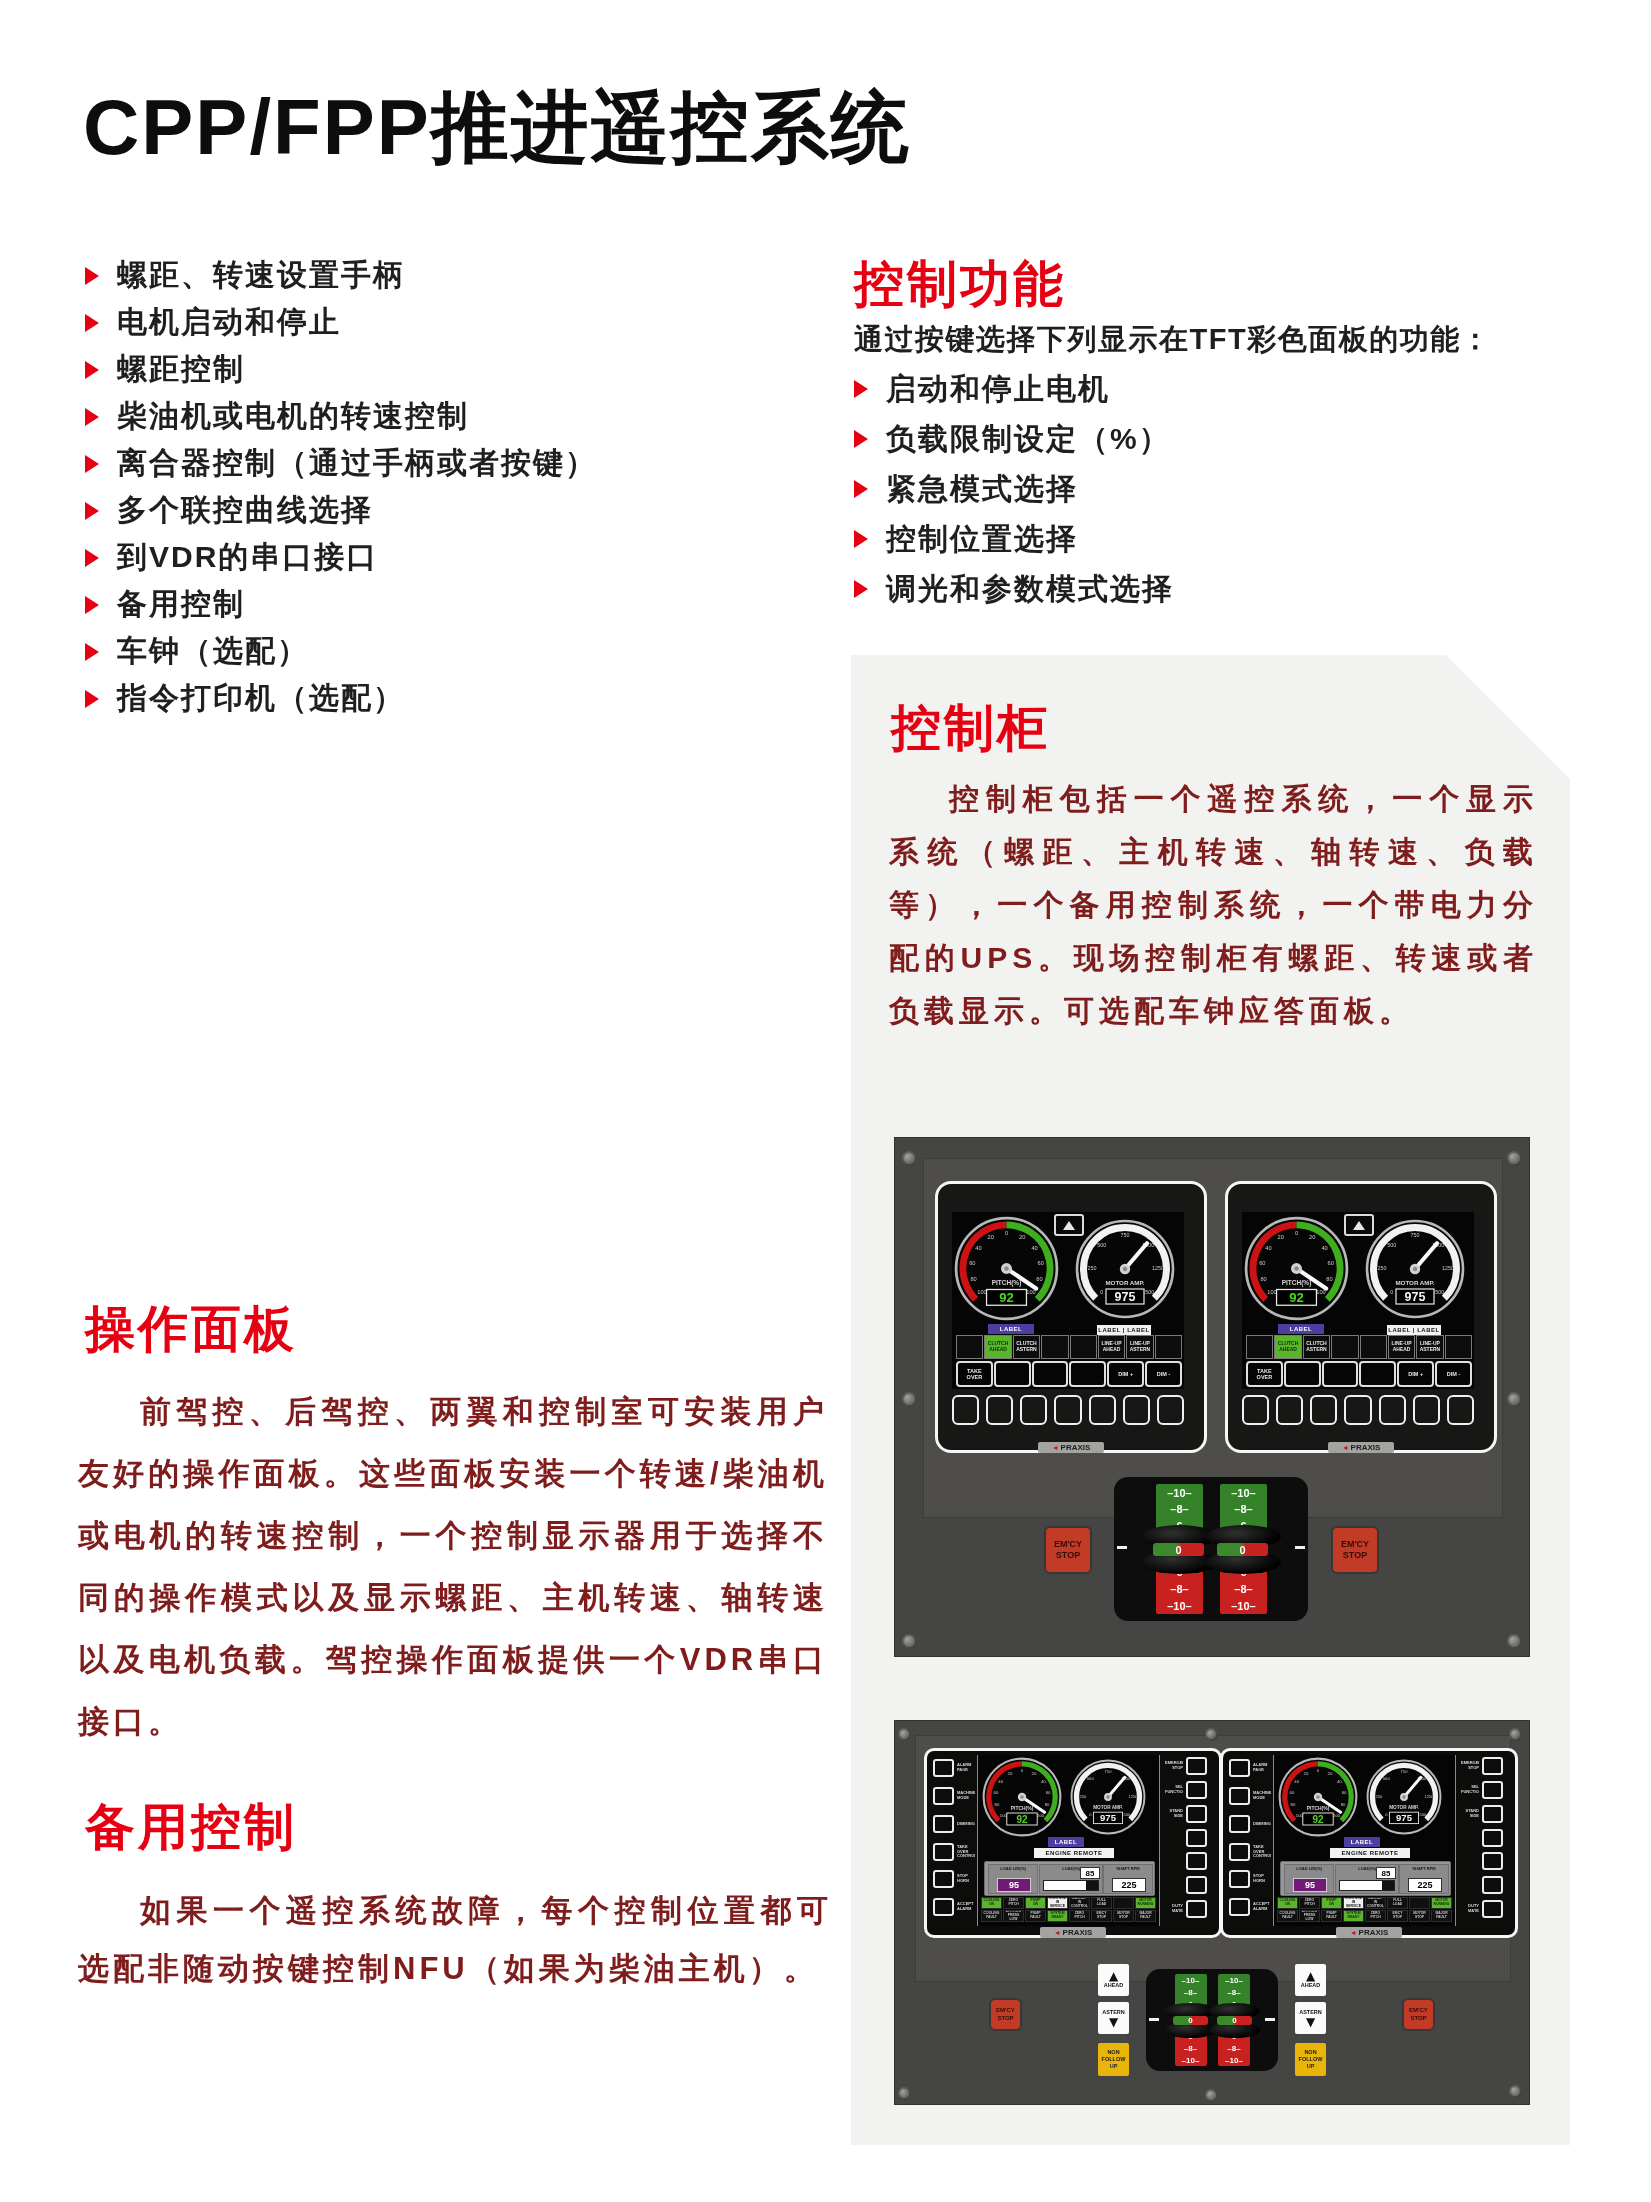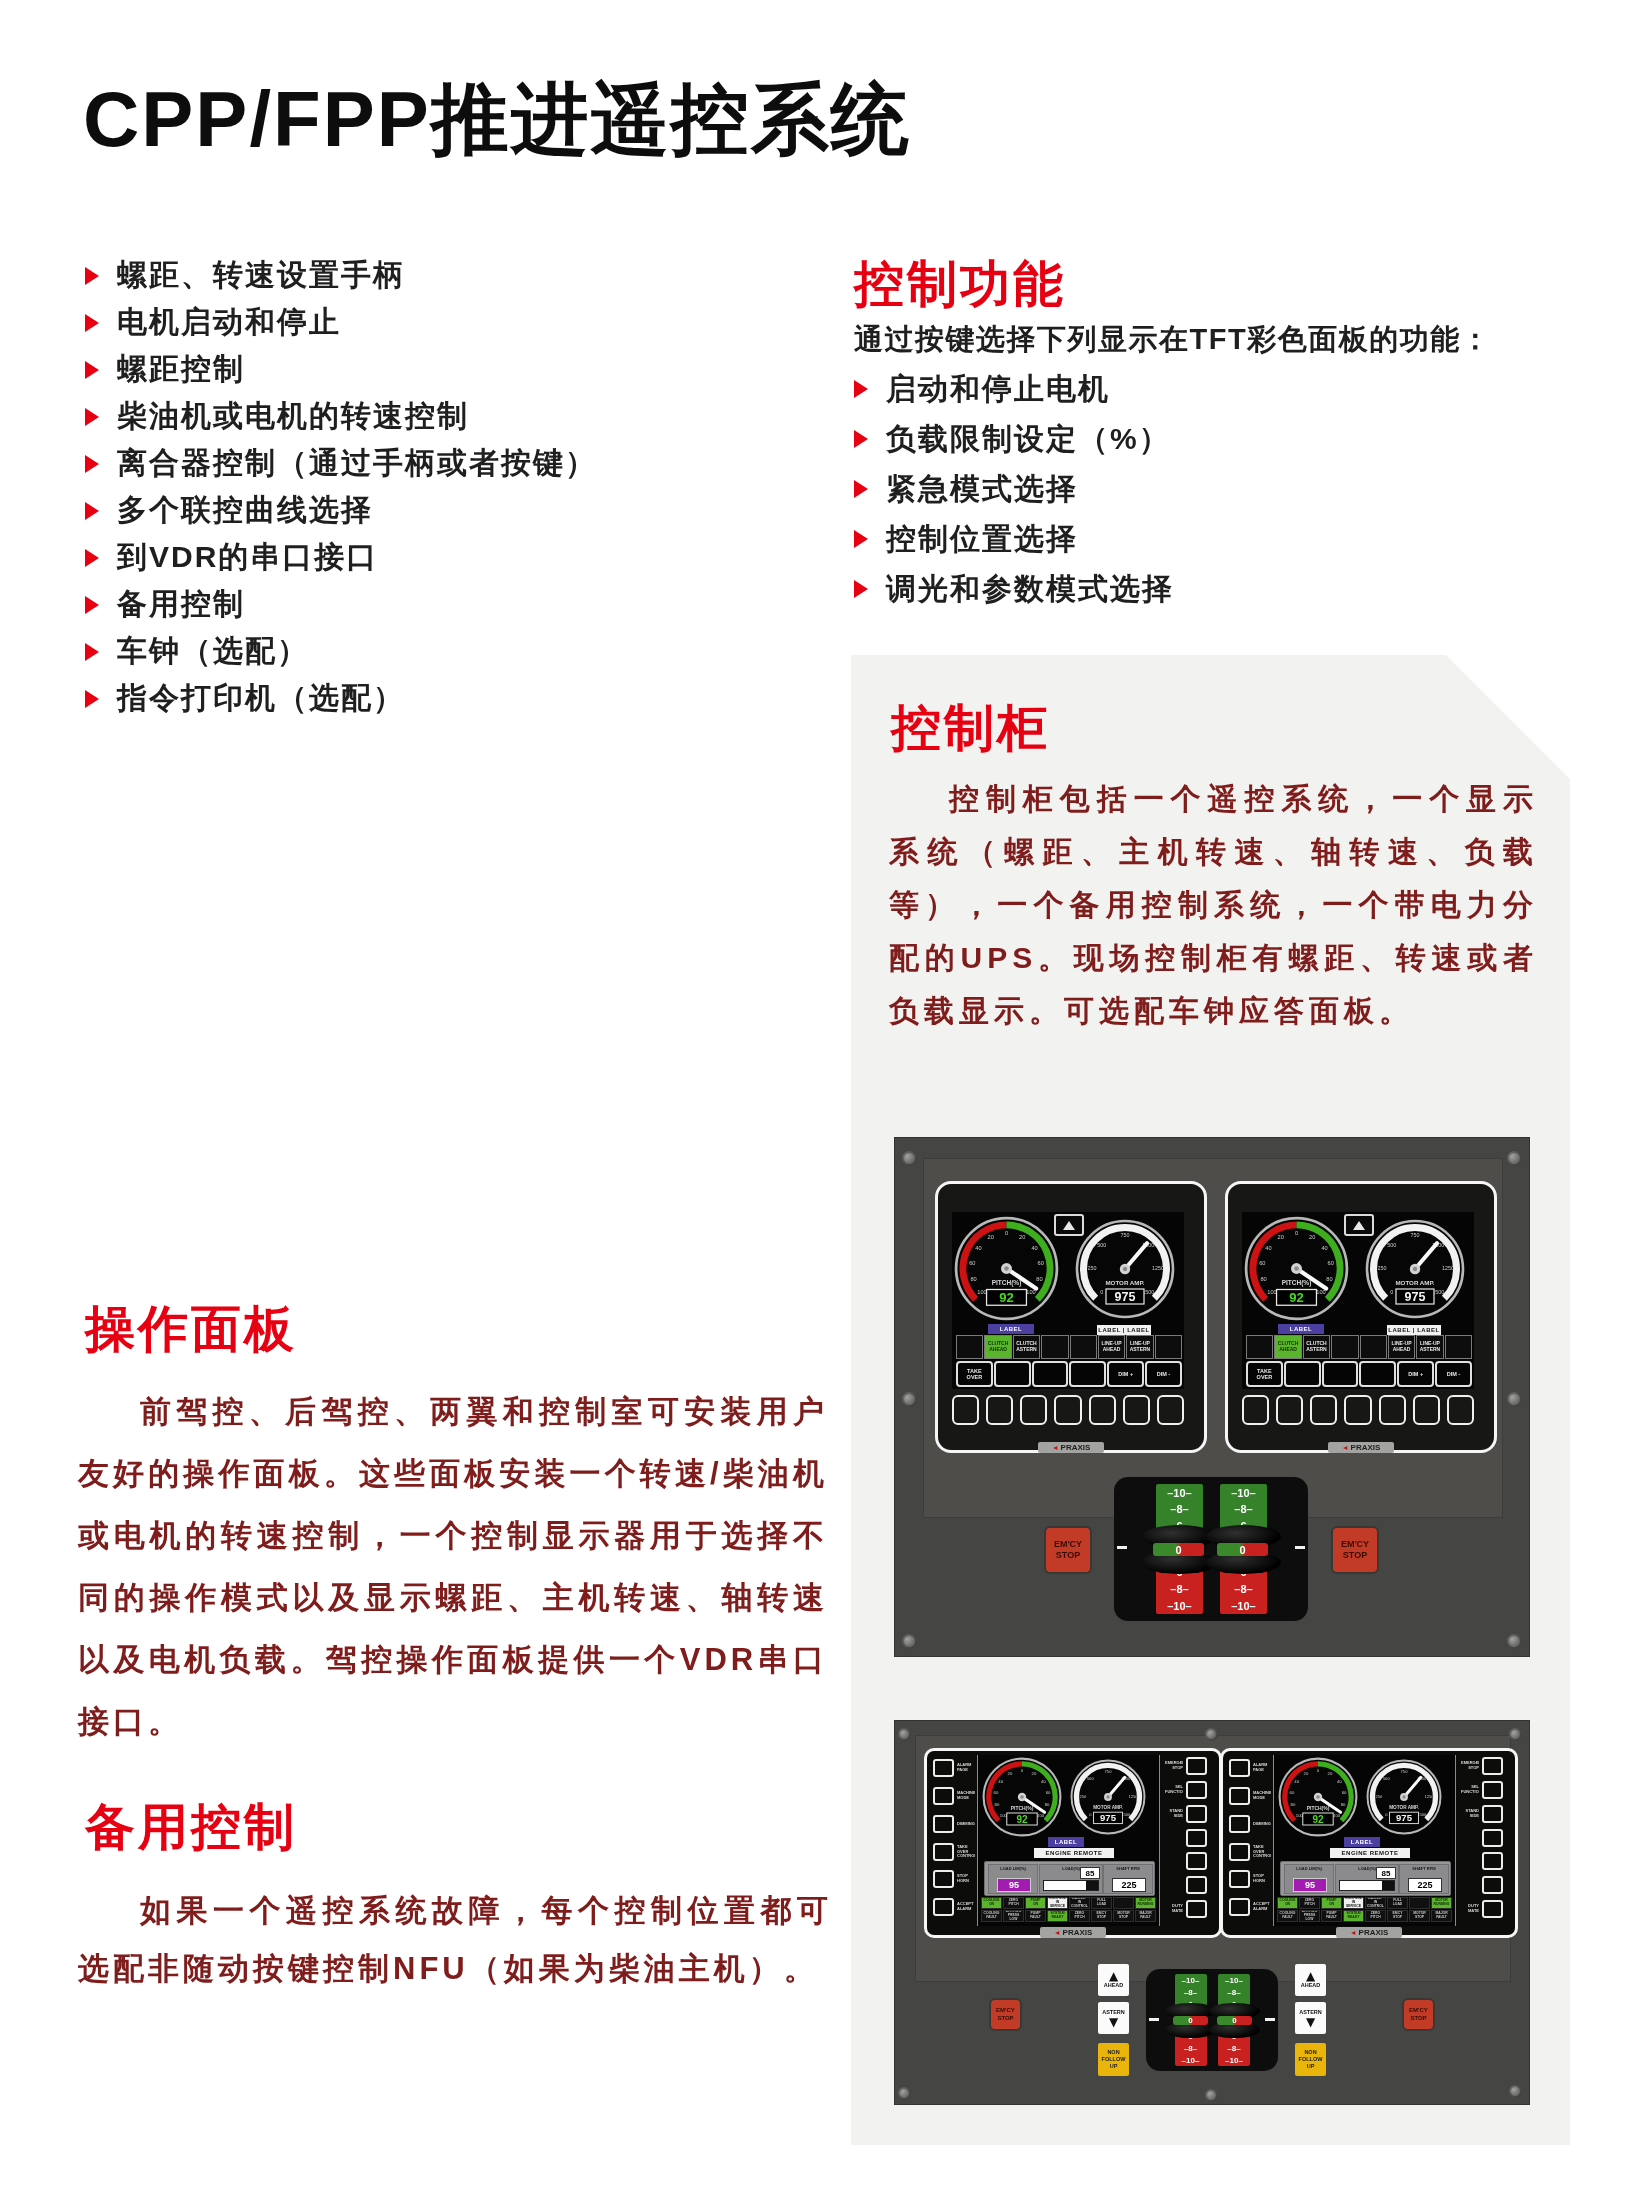--- a/index.html
+++ b/index.html
@@ -1,20 +1,20 @@
 <!DOCTYPE html>
 <html><head>
 <meta charset="utf-8">
 <style>
   html,body{margin:0;padding:0;background:#ffffff;}
   body{font-family:"Liberation Sans","DejaVu Sans",sans-serif;}
   .page{position:relative;width:1652px;height:2203px;background:#fff;overflow:hidden;}
 
   
-  .title{position:absolute;left:83px;top:68px;margin:0;font-size:78px;font-weight:bold;color:#0d0d0d;letter-spacing:2px;white-space:nowrap;}
+  .title{position:absolute;left:83px;top:76px;margin:0;font-size:78px;font-weight:bold;color:#0d0d0d;letter-spacing:2px;white-space:nowrap;}
   ul.blist{list-style:none;margin:0;padding:0;position:absolute;}
   ul.blist li{display:flex;align-items:center;color:#1f1f1f;font-weight:bold;}
   .tri-b{display:inline-block;width:0;height:0;border-left:14px solid #e60012;border-top:9px solid transparent;border-bottom:9px solid transparent;margin-right:18px;flex:none;}
   #feat-list{left:85px;top:252px;}
   #feat-list li{height:47px;font-size:30px;letter-spacing:2px;}
   .red-h{position:absolute;margin:0;font-size:50px;font-weight:bold;color:#e60012;letter-spacing:3px;white-space:nowrap;}
   #cf-heading{left:854px;top:251px;}
   #cf-intro{position:absolute;left:854px;top:320px;margin:0;font-size:29px;color:#1f1f1f;font-weight:bold;letter-spacing:1.5px;white-space:nowrap;}
   #cf-list{left:854px;top:364px;}
   #cf-list li{height:50px;font-size:30px;letter-spacing:2px;}
@@ -83,21 +83,21 @@
 
   .siderow{position:absolute;display:flex;align-items:center;gap:3px;}
   .sbox{width:17px;height:14px;border:2px solid #ececec;border-radius:3px;flex:none;}
   .slabel{font-size:4px;color:#d8d8d8;line-height:1.15;white-space:pre-line;font-weight:bold;width:21px;overflow:hidden;}
   .slabel.right{text-align:right;}
 
   .infostrip{position:absolute;left:6px;top:106px;width:169px;height:33px;background:#97979a;border:1px solid #6e6e70;border-radius:2px;}
   .ibox{position:absolute;top:2px;height:28px;background:#8b8b8e;border:1px solid #707072;}
   .il{font-size:4px;color:#15151a;text-align:center;margin-top:1px;font-weight:bold;overflow:hidden;white-space:nowrap;}
   .ival{position:absolute;font-weight:bold;display:flex;align-items:center;justify-content:center;}
-  .iv-dark{background:#a21caf;color:#fff;border:1px solid #ccc;}
+  .iv-dark{background:#701a75;color:#fff;border:1px solid #ccc;}
   .iv-light{background:#fff;color:#000;border:1px solid #333;}
   .ibar{position:absolute;background:#fff;border:1px solid #222;}
   .ibar i{position:absolute;right:0;top:0;height:100%;width:22%;background:#111;}
 
   .tiles{position:absolute;left:3px;top:142px;width:175px;display:grid;grid-template-columns:repeat(8,1fr);grid-auto-rows:12px;gap:1px;}
   .tile{background:#101010;color:#c9c9c9;font-size:3.4px;font-weight:bold;display:flex;align-items:center;justify-content:center;text-align:center;white-space:pre-line;line-height:1.15;border:1px solid #2e2e2e;overflow:hidden;}
   .tile-green{background:#5cb32e;color:#0d2b02;}
   .tile-white{background:#f0f0f0;color:#111;}
 </style>
 </head>

